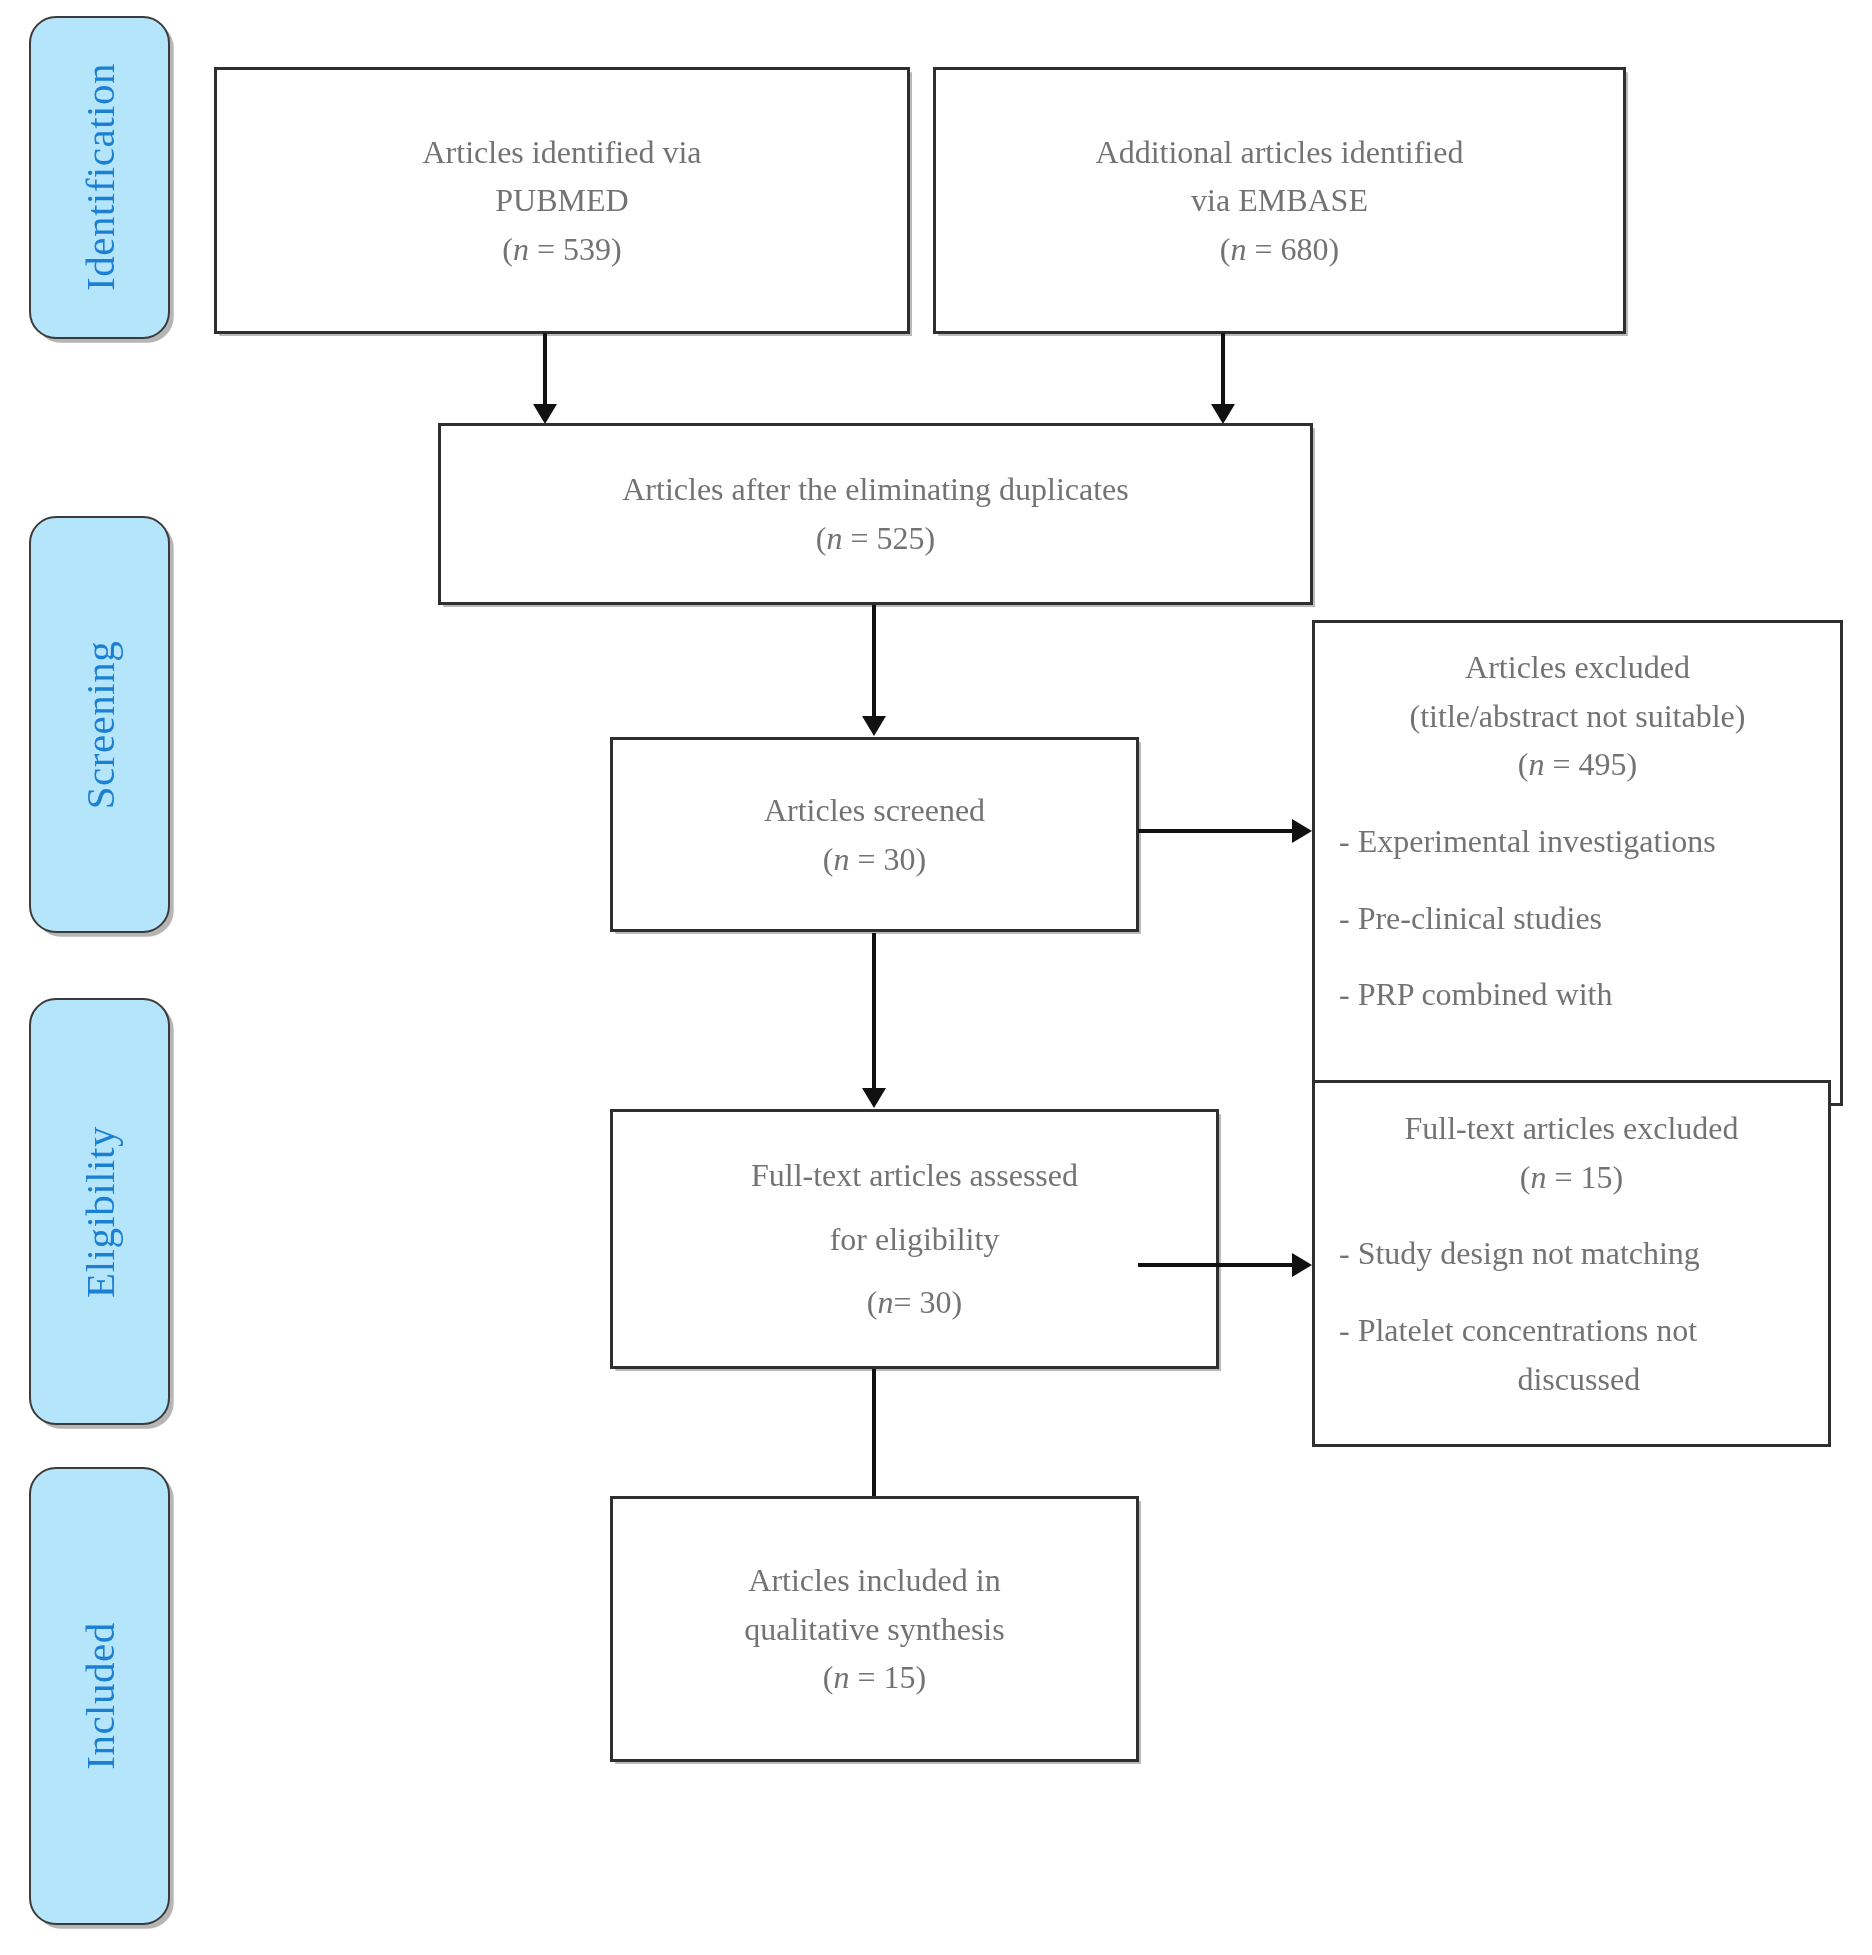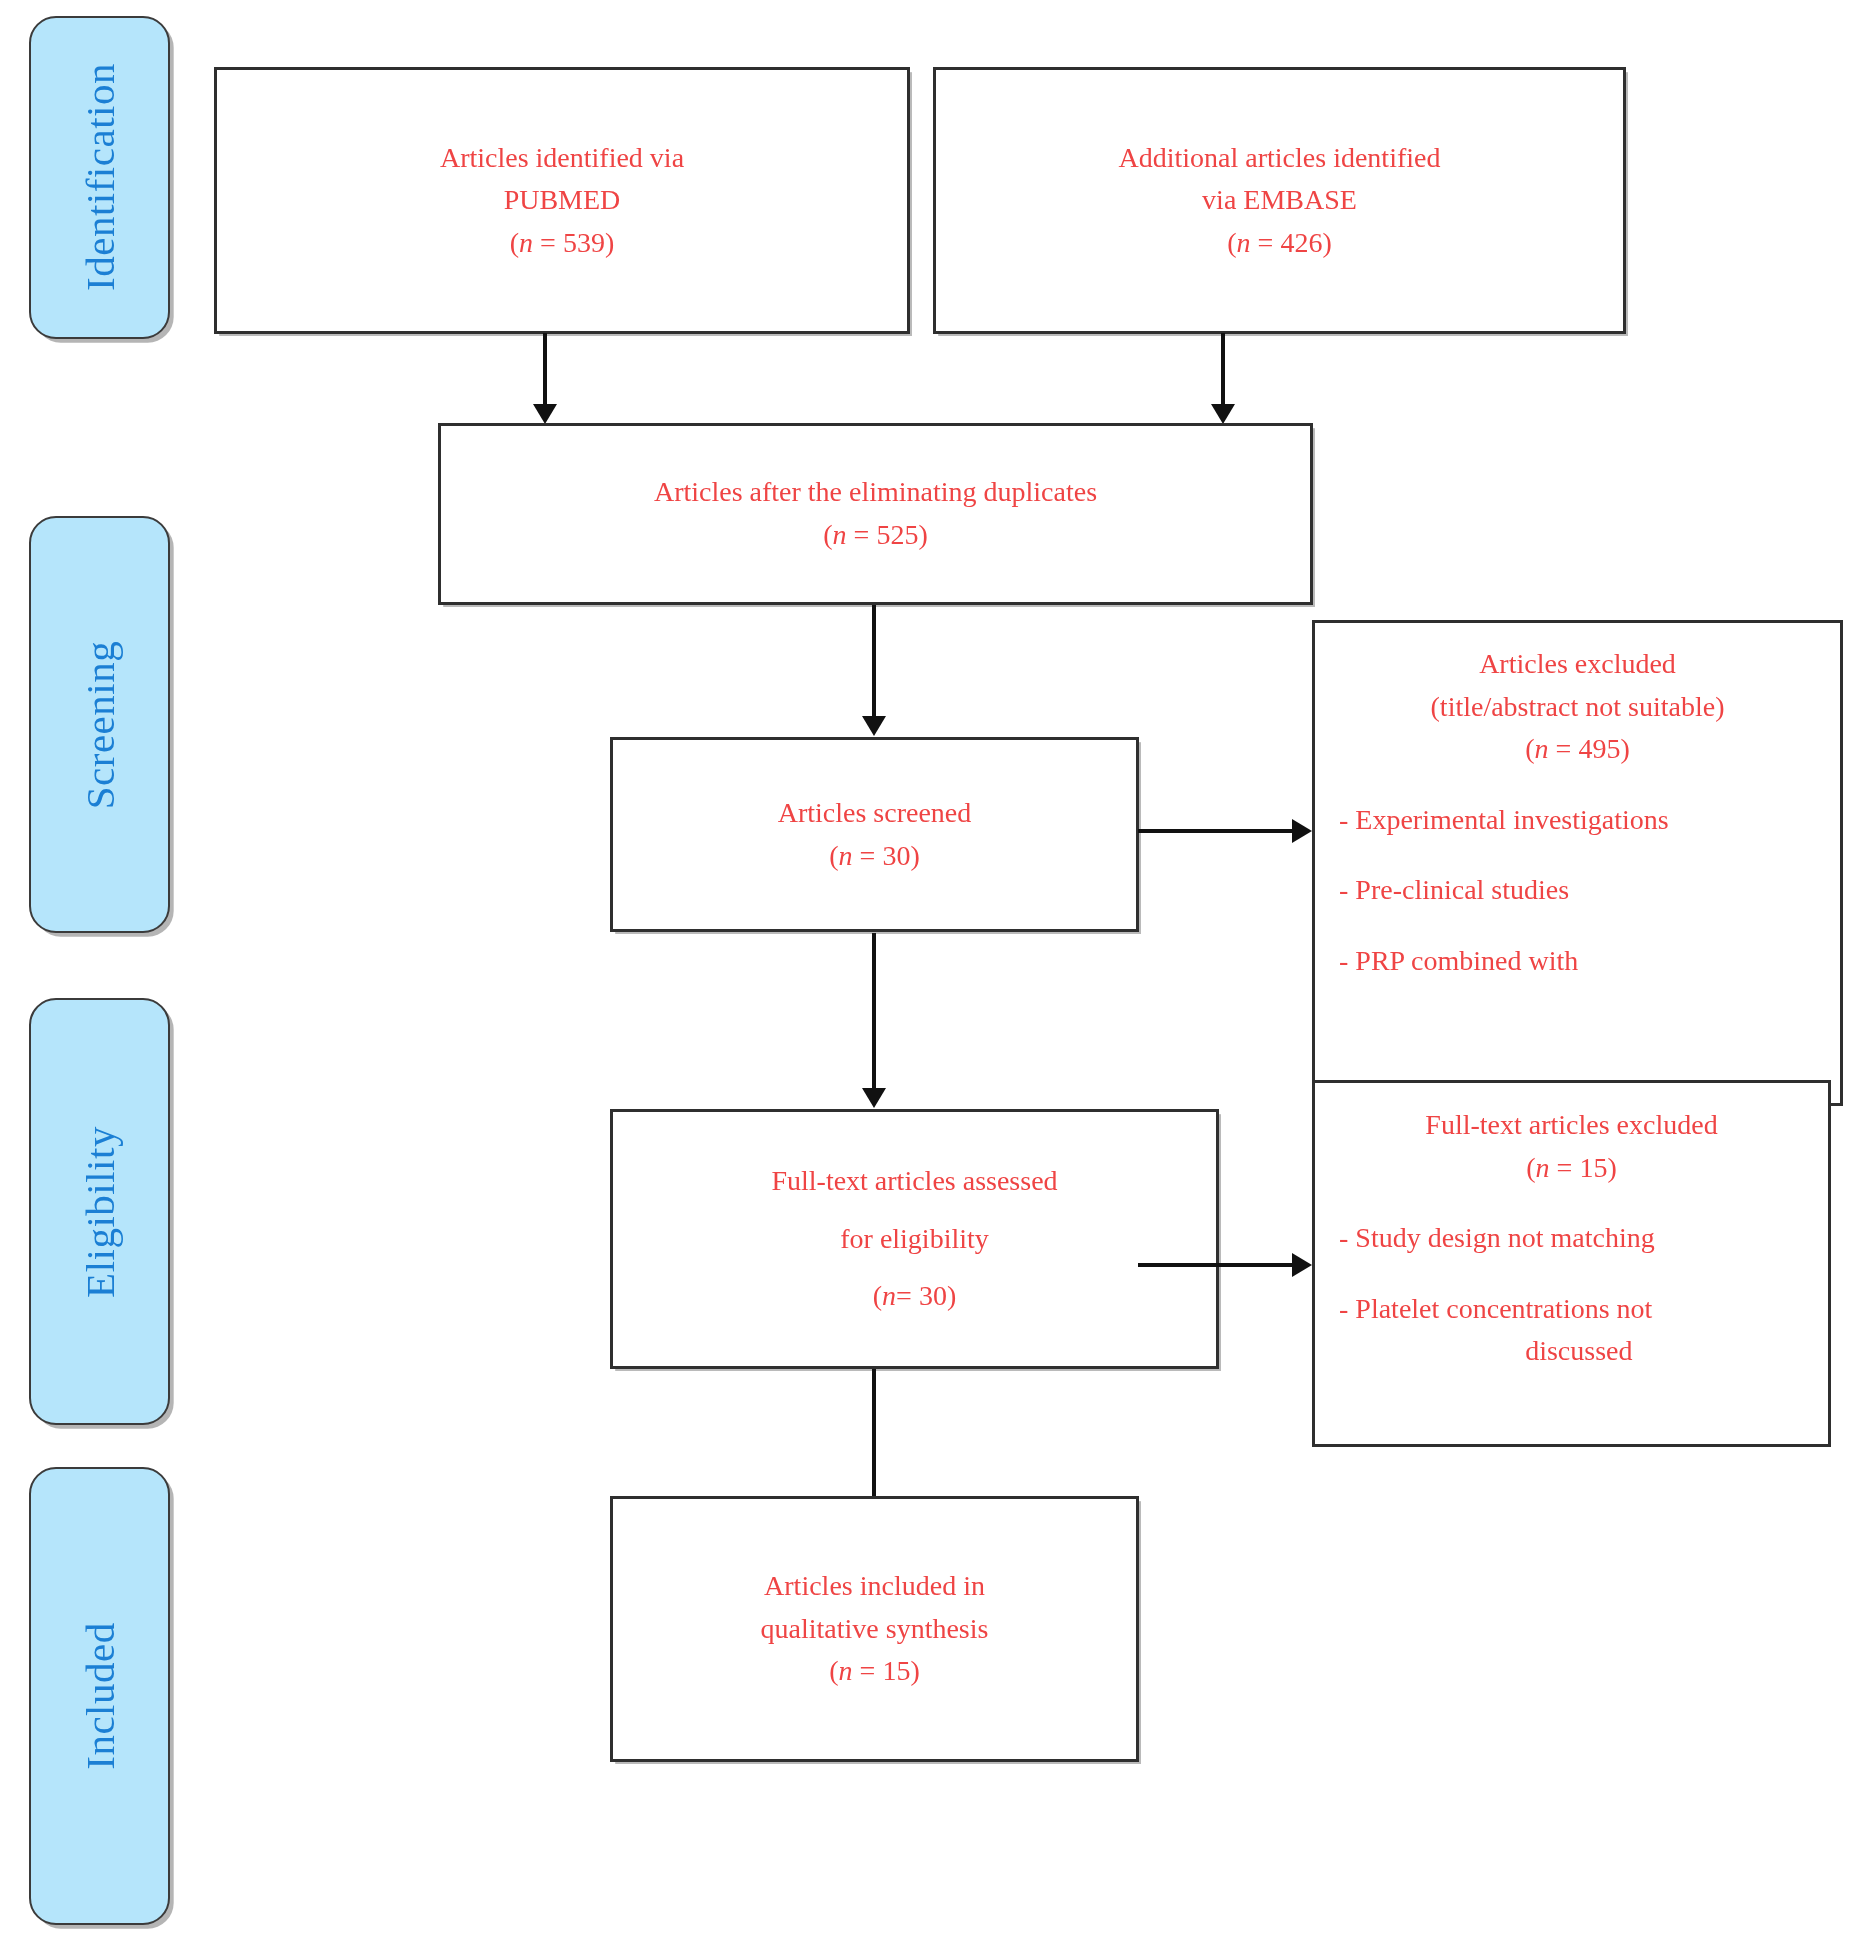--- a/index.html
+++ b/index.html
@@ -49,22 +49,22 @@
     display: flex;
     flex-direction: column;
     justify-content: center;
     box-shadow: 3.6px 3.6px 0 -1.6px rgba(140,140,140,0.6);
   }
   .flow-box.plain {
     box-shadow: none;
   }
   .box-line {
     text-align: center;
-    font-size: 28px;
-    color: #ef4444;
+    font-size: 32px;
+    color: #737373;
     line-height: 1.52;
     white-space: nowrap;
     font-family: "Liberation Serif", "DejaVu Serif", serif;
   }
   .box-line.bullet {
     text-align: left;
     padding-left: 24px;
     white-space: nowrap;
     margin-top: 28px;
   }
@@ -126,21 +126,21 @@
 
   <div class="flow-box" style="left:214px; top:67px; width:696px; height:267px;">
     <div class="box-line">Articles identified via</div>
     <div class="box-line">PUBMED</div>
     <div class="box-line"><span>(</span><span class="ital">n</span><span> = 539)</span></div>
   </div>
 
   <div class="flow-box" style="left:933px; top:67px; width:693px; height:267px;">
     <div class="box-line">Additional articles identified</div>
     <div class="box-line">via EMBASE</div>
-    <div class="box-line"><span>(</span><span class="ital">n</span><span> = 426)</span></div>
+    <div class="box-line"><span>(</span><span class="ital">n</span><span> = 680)</span></div>
   </div>
 
   <div class="vline" style="left:543px; top:333px; height:72px;"></div>
   <div class="arrow-down" style="left:533px; top:404px;"></div>
 
   <div class="vline" style="left:1221px; top:333px; height:72px;"></div>
   <div class="arrow-down" style="left:1211px; top:404px;"></div>
 
   <div class="flow-box" style="left:438px; top:423px; width:875px; height:182px;">
     <div class="box-line">Articles after the eliminating duplicates</div>

